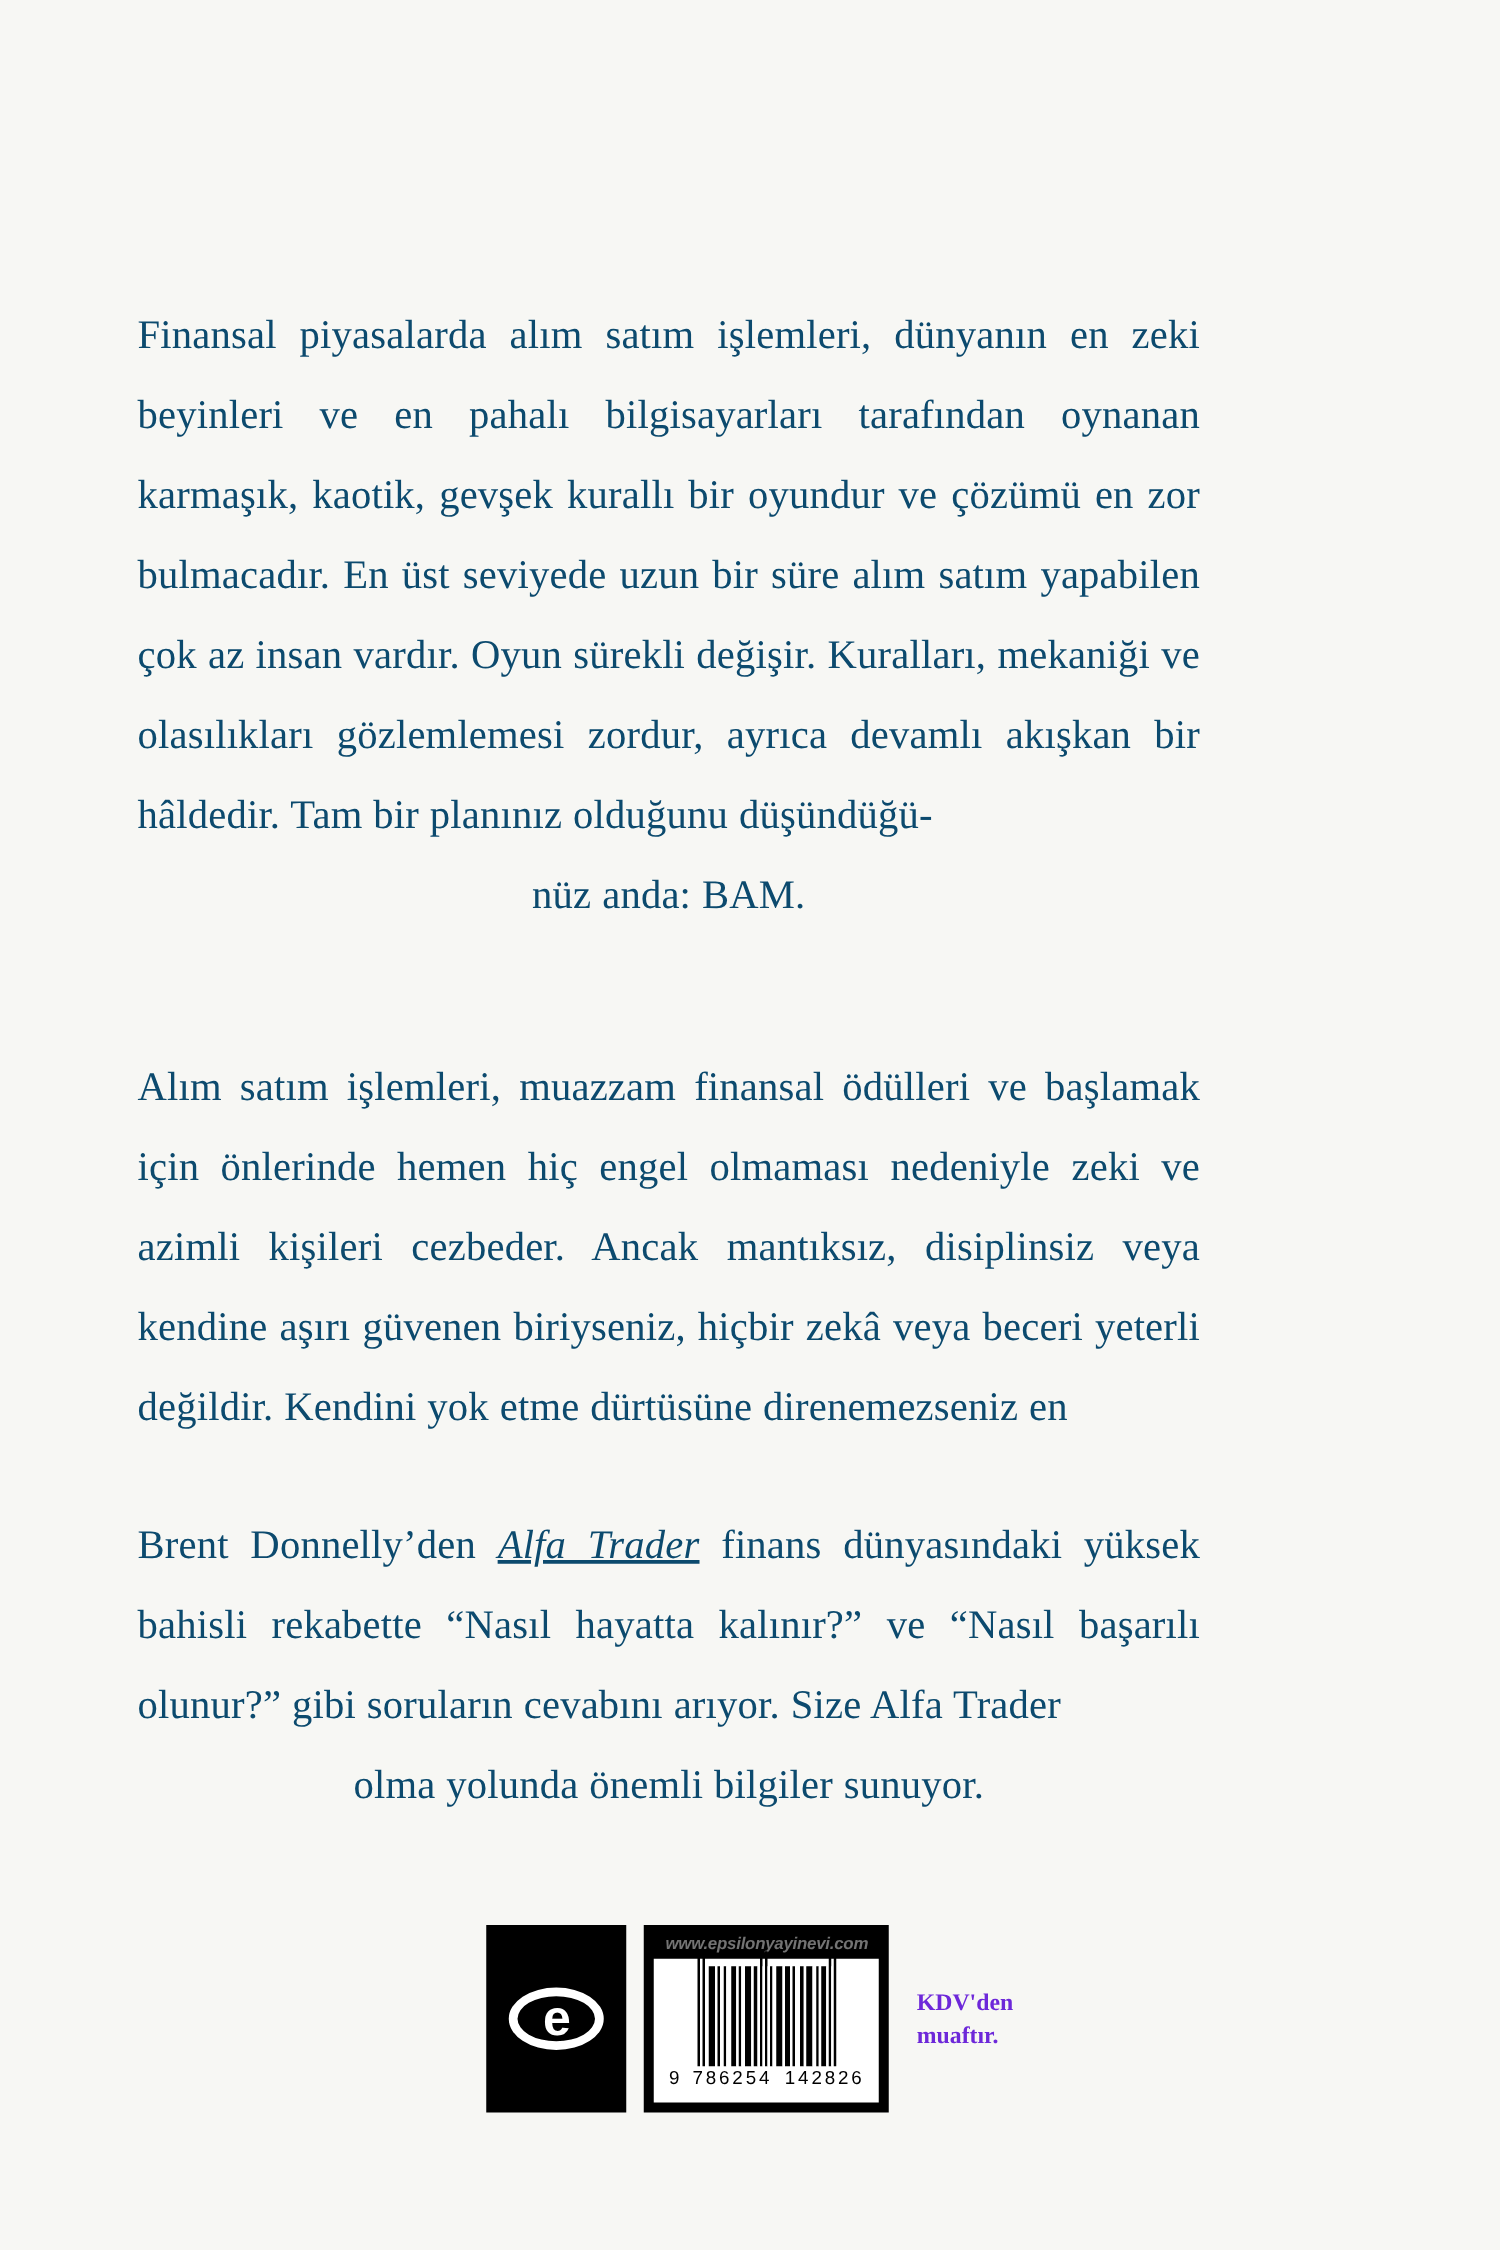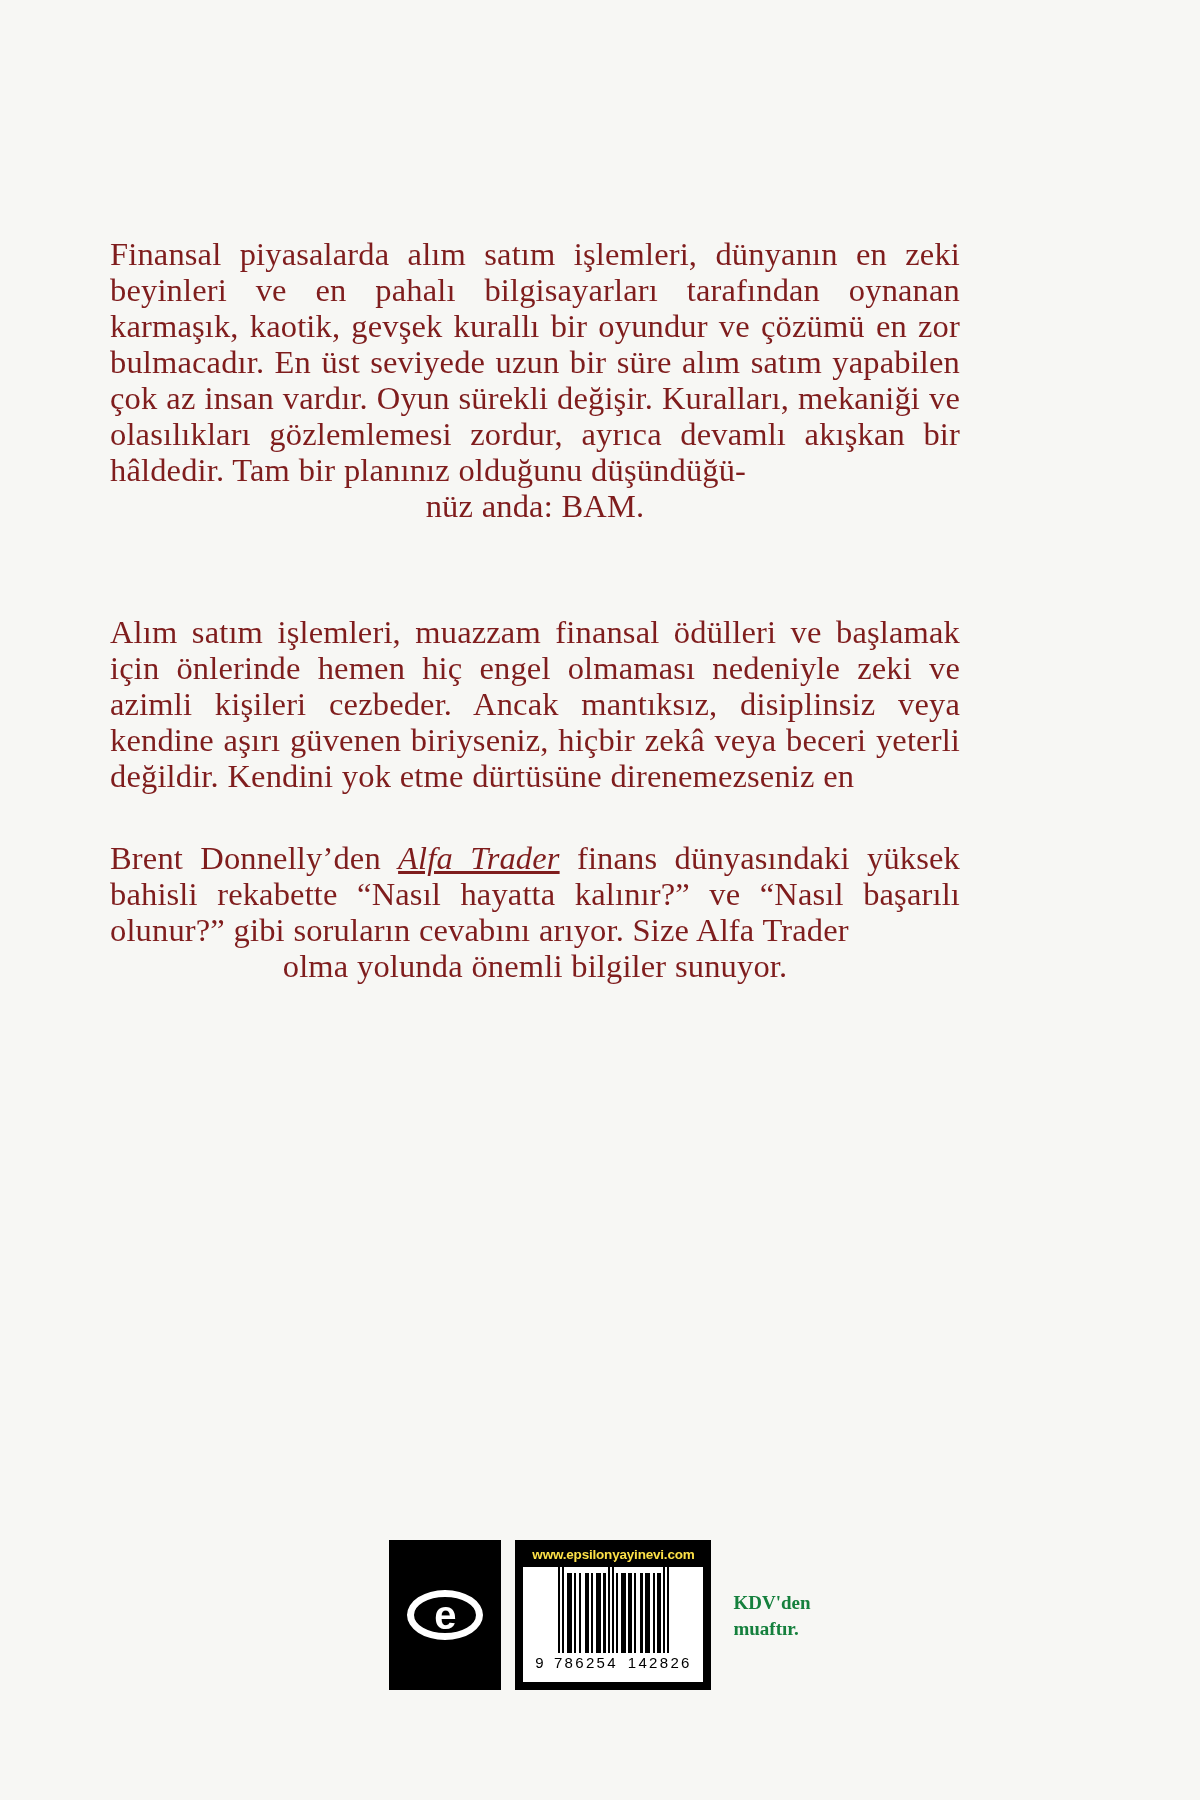--- a/index.html
+++ b/index.html
@@ -18,23 +18,23 @@
     background: #f7f7f4;
     overflow: hidden;
   }
   .text-block {
     position: absolute;
     left: 110px;
     top: 236px;
     width: 850px;
   }
   .para {
-    color: #7f1d1d;
+    color: #0c4a6e;
     font-size: 32.5px;
-    line-height: 36px;
+    line-height: 64px;
     text-align: justify;
     text-justify: inter-word;
     margin: 0 0 0 0;
     letter-spacing: 0.15px;
     word-spacing: 0.4px;
   }
   .para .tail {
     display: block;
     text-align: center;
   }
@@ -99,27 +99,28 @@
   .barcode-box {
     width: 196px;
     height: 150px;
     background: #000000;
     padding: 6px 8px 8px 8px;
     display: flex;
     flex-direction: column;
     align-items: center;
   }
   .barcode-url {
-    color: #fde047;
+    color: #737373;
     font-family: "Liberation Sans", sans-serif;
     font-size: 13.5px;
     font-weight: 700;
     letter-spacing: -0.2px;
     line-height: 18px;
     white-space: nowrap;
+    font-style: italic;
   }
   .barcode-white {
     margin-top: 3px;
     background: #ffffff;
     width: 180px;
     height: 116px;
     padding: 6px 6px 2px 6px;
     display: flex;
     flex-direction: column;
     align-items: center;
@@ -144,21 +145,21 @@
     letter-spacing: 1.4px;
     display: flex;
     align-items: baseline;
     white-space: nowrap;
   }
   .barcode-digits .lead { margin-right: 9px; }
   .barcode-digits .grp { letter-spacing: 2.3px; }
   .kdv {
     margin-left: 22px;
     padding-top: 50px;
-    color: #15803d;
+    color: #6d28d9;
     font-family: "Liberation Serif", serif;
     font-size: 19px;
     font-weight: 700;
     line-height: 26px;
   }
 </style>
 </head>
 <body>
 
 <div class="cover">

